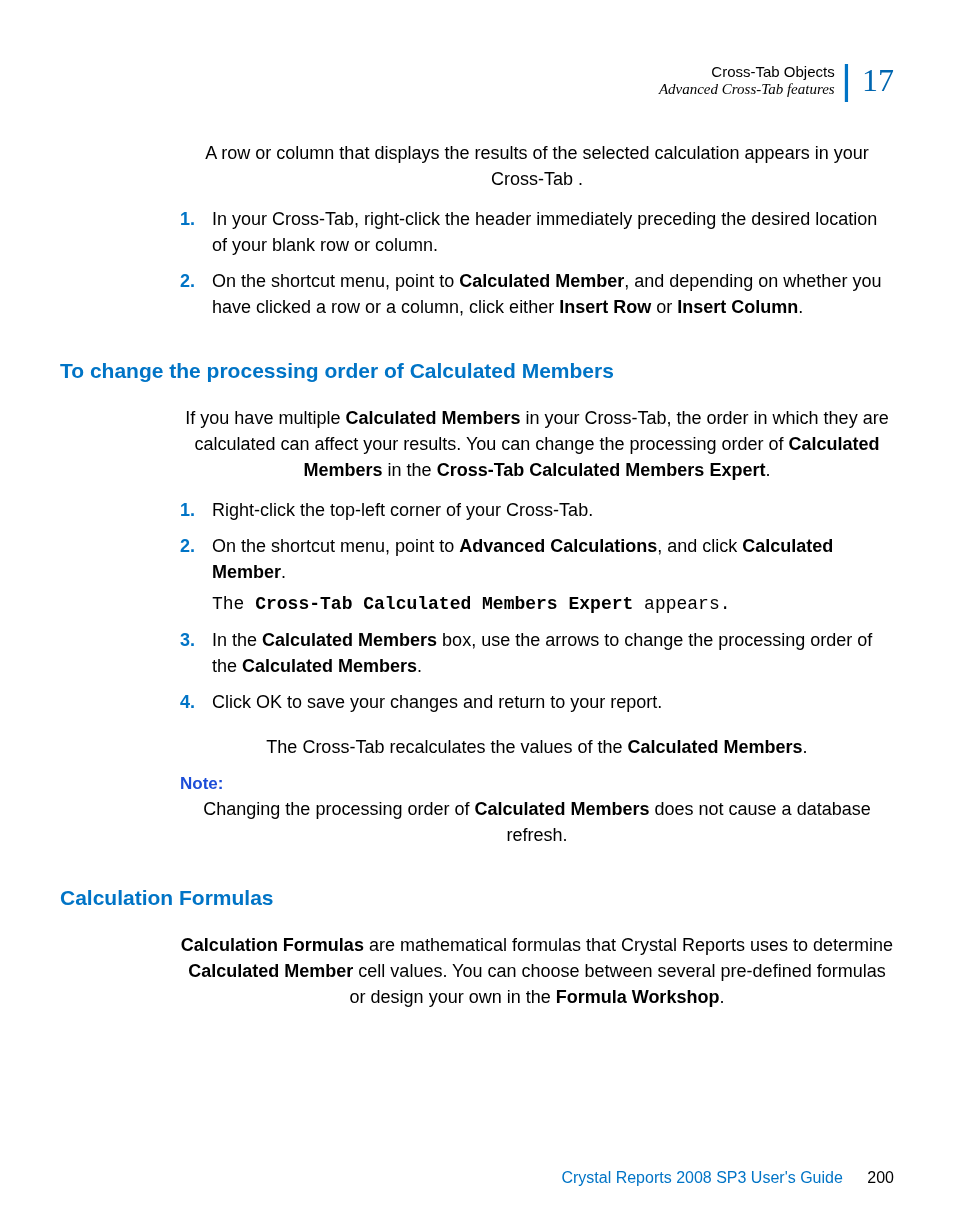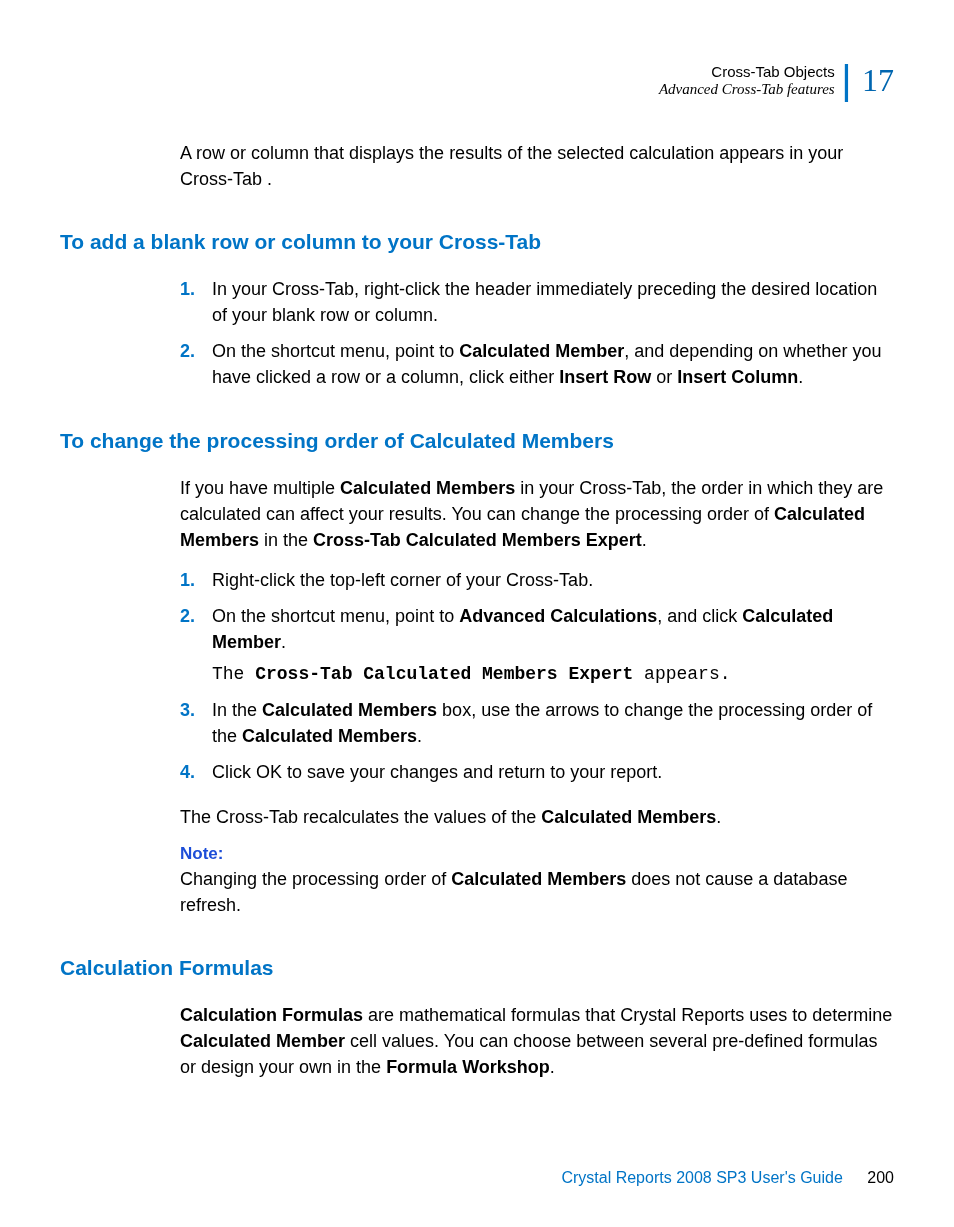--- a/index.html
+++ b/index.html
@@ -55,20 +55,21 @@
   }
   .body-indent {
     margin-left: 120px;
     margin-right: 0;
   }
   .body-p {
     font-size: 18px;
     line-height: 1.45;
     color: #000;
     margin-bottom: 14px;
+    text-align: center;
   }
   .h2 {
     color: #0074c6;
     font-weight: bold;
     font-size: 21px;
     margin-top: 38px;
     margin-bottom: 22px;
     margin-left: 0;
   }
   ol.num-list {
@@ -129,21 +130,20 @@
       <span class="header-subtitle">Advanced Cross-Tab features</span>
     </span>
     <span class="header-bar">|</span>
     <span class="chapter-num">17</span>
   </div>
 
   <div class="body-indent">
     <p class="body-p">A row or column that displays the results of the selected calculation appears in your Cross-Tab .</p>
   </div>
 
-  <div class="h2">To add a blank row or column to your Cross-Tab</div>
 
   <div class="body-indent">
     <ol class="num-list">
       <li>
         <span class="num">1.</span>
         <span>In your Cross-Tab, right-click the header immediately preceding the desired location of your blank row or column.</span>
       </li>
       <li>
         <span class="num">2.</span>
         <span><span>On the shortcut menu, point to </span><b>Calculated Member</b><span>, and depending on whether you have clicked a row or a column, click either </span><b>Insert Row</b><span> or </span><b>Insert Column</b><span>.</span></span>

